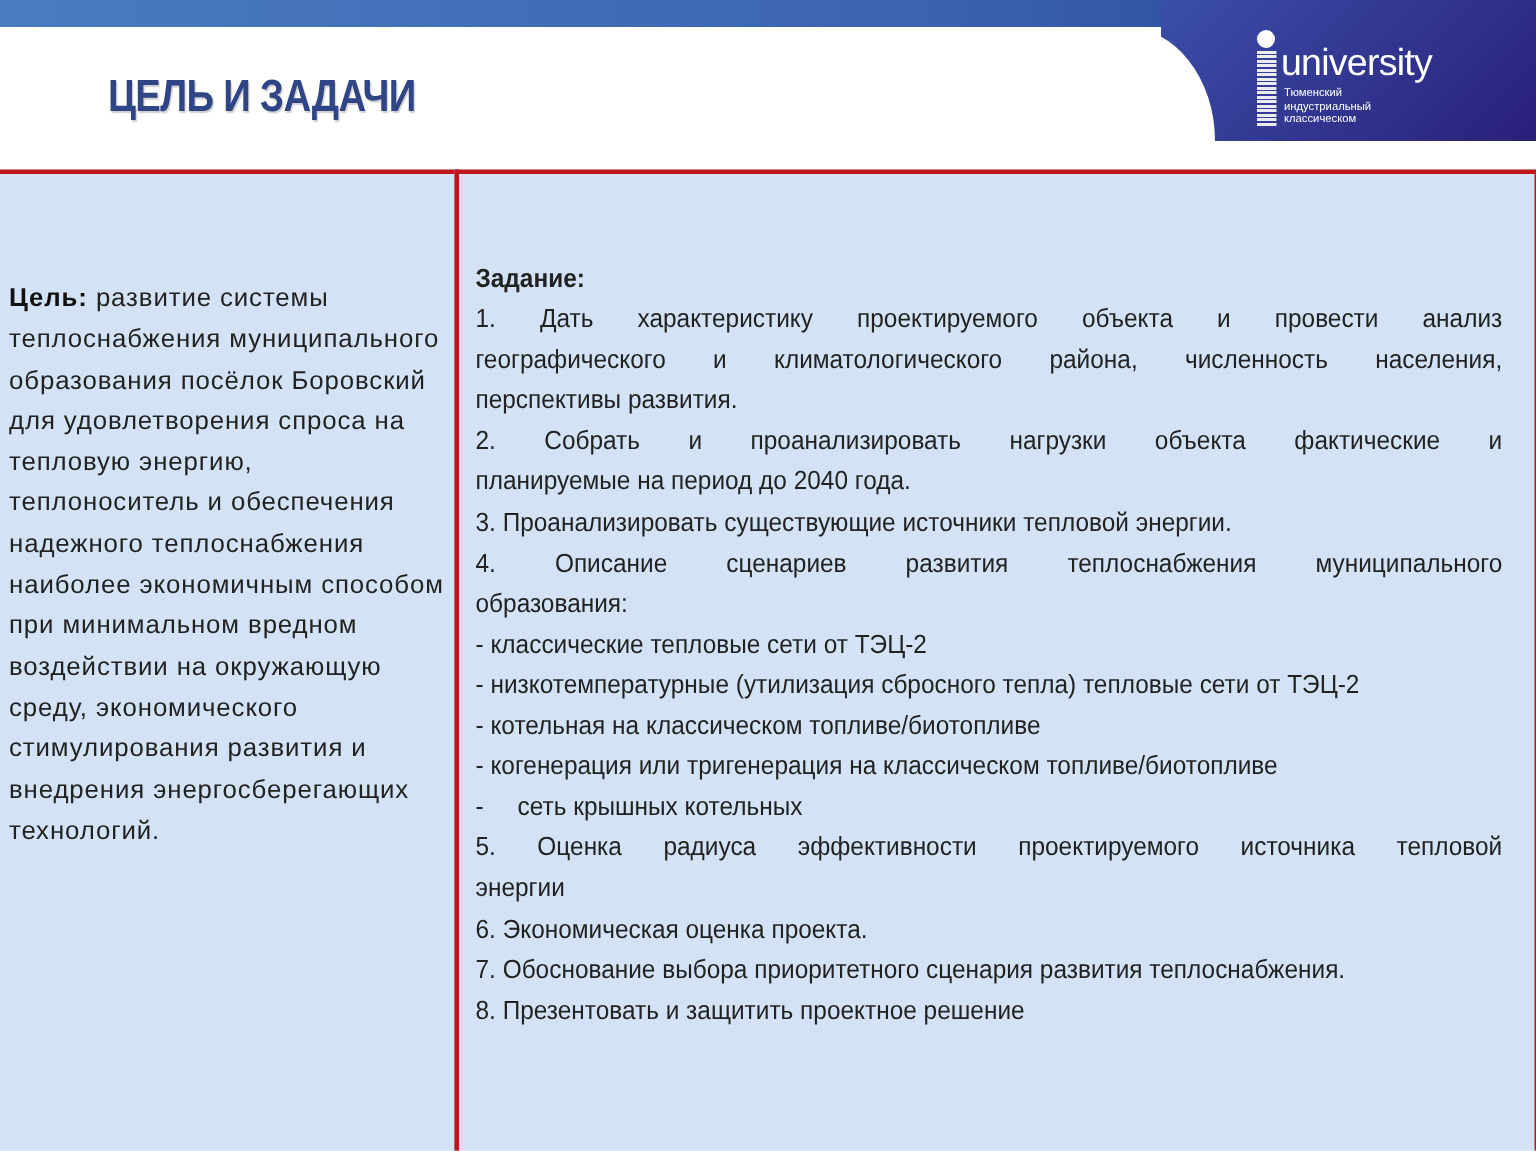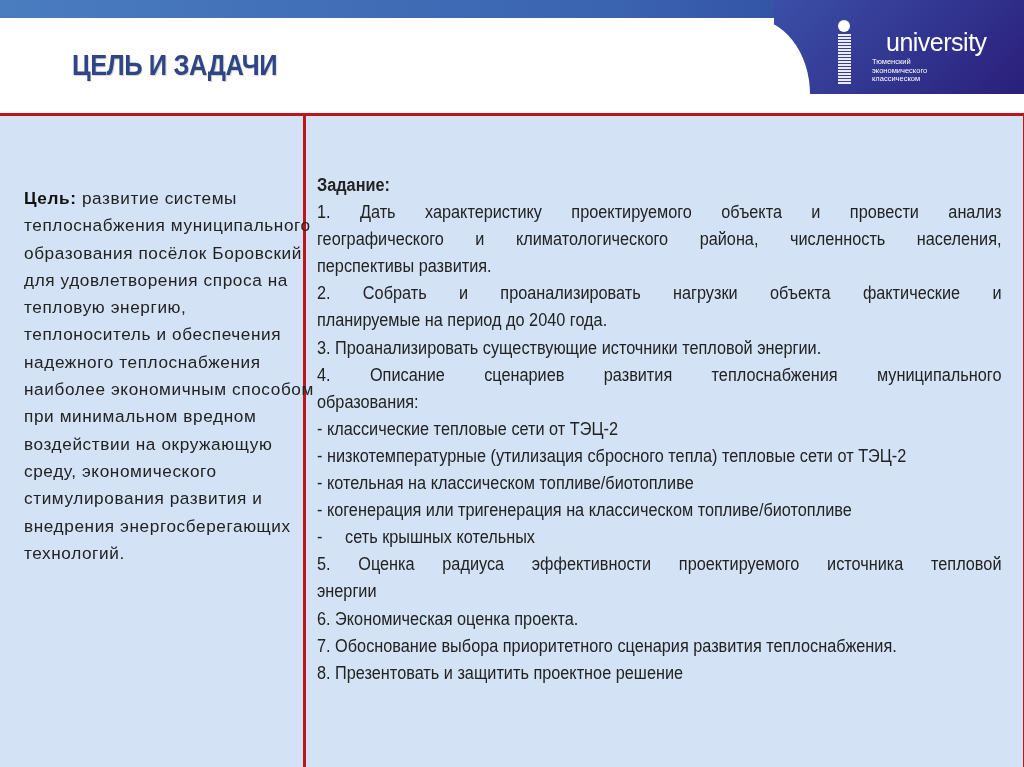--- a/index.html
+++ b/index.html
@@ -4,46 +4,46 @@
 <style>
   html, body { margin:0; padding:0; }
   body { width:1024px; height:767px; position:relative; overflow:hidden; background:#fff; font-family:"Liberation Sans", sans-serif; }
   .top-band { position:absolute; left:0; top:0; width:1024px; height:18px; background:linear-gradient(to right,#4a7cc0,#3a63b0 60%,#2a3f95); }
   .logo-panel { position:absolute; right:0; top:0; width:250px; height:94px; background:linear-gradient(135deg,#3b4fa8,#2a1f7a); border-bottom-left-radius:12px; }
   .logo-curve { position:absolute; left:720px; top:18px; width:90px; height:76px; background:#fff; border-top-right-radius:60px 76px; }
   .logo { position:absolute; left:838px; top:20px; width:180px; height:70px; color:#fff; }
   .logo-dot { position:absolute; left:0; top:0; width:12px; height:12px; border-radius:50%; background:#fff; }
   .logo-bars { position:absolute; left:0; top:14px; width:13px; height:50px;
     background:repeating-linear-gradient(to bottom,#fff 0 2px,transparent 2px 3px); opacity:.9; }
-  .logo-word { position:absolute; left:16px; top:8px; font-size:25px; letter-spacing:-0.5px;margin-left:32px; }
-  .logo-sub { position:absolute; left:18px; top:38px; font-size:7.5px; line-height:8.5px;margin-left:16px; }
+  .logo-word { position:absolute; left:16px; top:8px; font-size:25px; letter-spacing:-0.5px; }
+  .logo-sub { position:absolute; left:18px; top:38px; font-size:7.5px; line-height:8.5px; }
   .title { position:absolute; left:72px; top:48px; font-size:30px; font-weight:bold; color:#2f4585; letter-spacing:-0.5px; text-shadow:1px 1px 1px rgba(0,0,0,.2); transform:scaleX(.85); transform-origin:left; }
   .box { position:absolute; background:#d3e3f5; border:3px solid #c0141b; box-sizing:border-box; }
   .box-left { left:0; top:113px; width:306px; height:660px; border-left:none; }
   .box-right { left:303px; top:113px; width:722px; height:660px; border-right:2px solid #c0141b; }
-  .goal { position:absolute; left:24px; top:185px; width:290px; font-size:17.2px; line-height:27.3px; color:#222; letter-spacing:0.6px; }
+  .goal { position:absolute; left:6px; top:185px; width:290px; font-size:17.2px; line-height:27.3px; color:#222; letter-spacing:0.6px; }
   .goal b { color:#111; }
   .tasks { position:absolute; left:317px; top:172px; width:684px; font-size:17.5px; line-height:27.1px; color:#222; transform:scaleX(.93); transform-origin:left; width:736px; }
   .tasks .line { text-align:justify; text-align-last:left; }
   .tasks .j { text-align:justify; text-align-last:justify; }
   .tasks .head { font-weight:bold; }
 </style>
 </head>
 <body>
 
 <div class="top-band"></div>
 <div class="logo-panel"></div>
 <div class="logo-curve"></div>
 <div class="logo">
   <div class="logo-dot"></div>
   <div class="logo-bars"></div>
   <div class="logo-word">university</div>
   <div class="logo-sub">
     <div>Тюменский</div>
-    <div>экономического</div>
+    <div>индустриальный</div>
     <div>классическом</div>
   </div>
 </div>
 
 <div class="title">ЦЕЛЬ И ЗАДАЧИ</div>
 
 <div class="box box-left"></div>
 <div class="box box-right"></div>
 
 <div class="goal">

